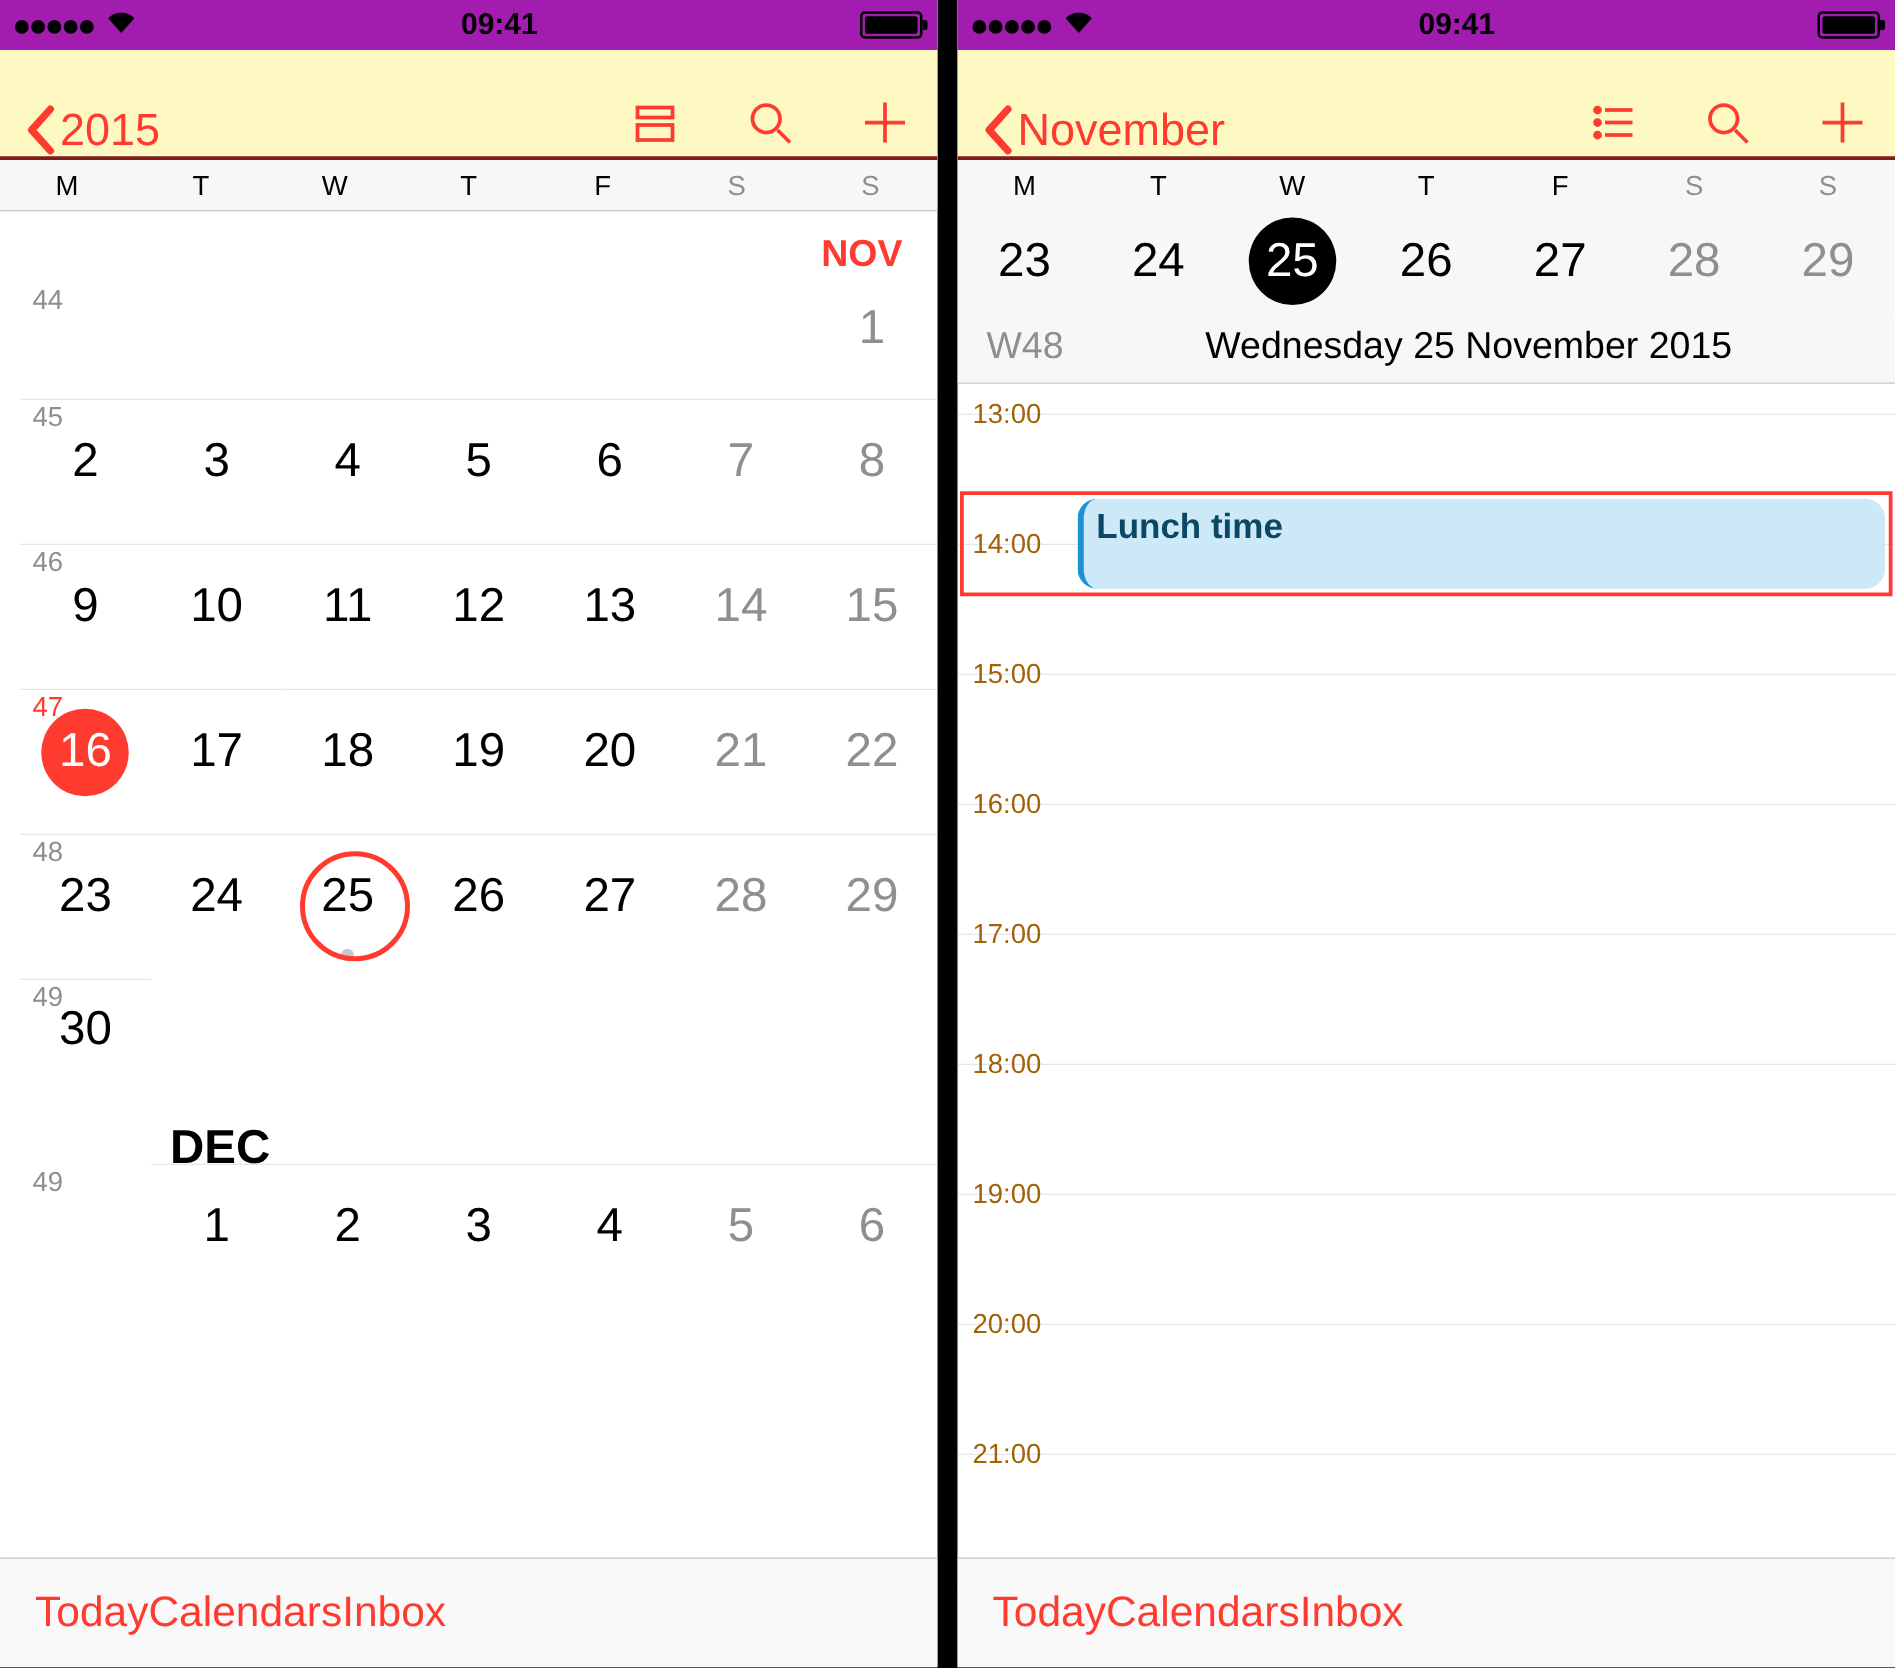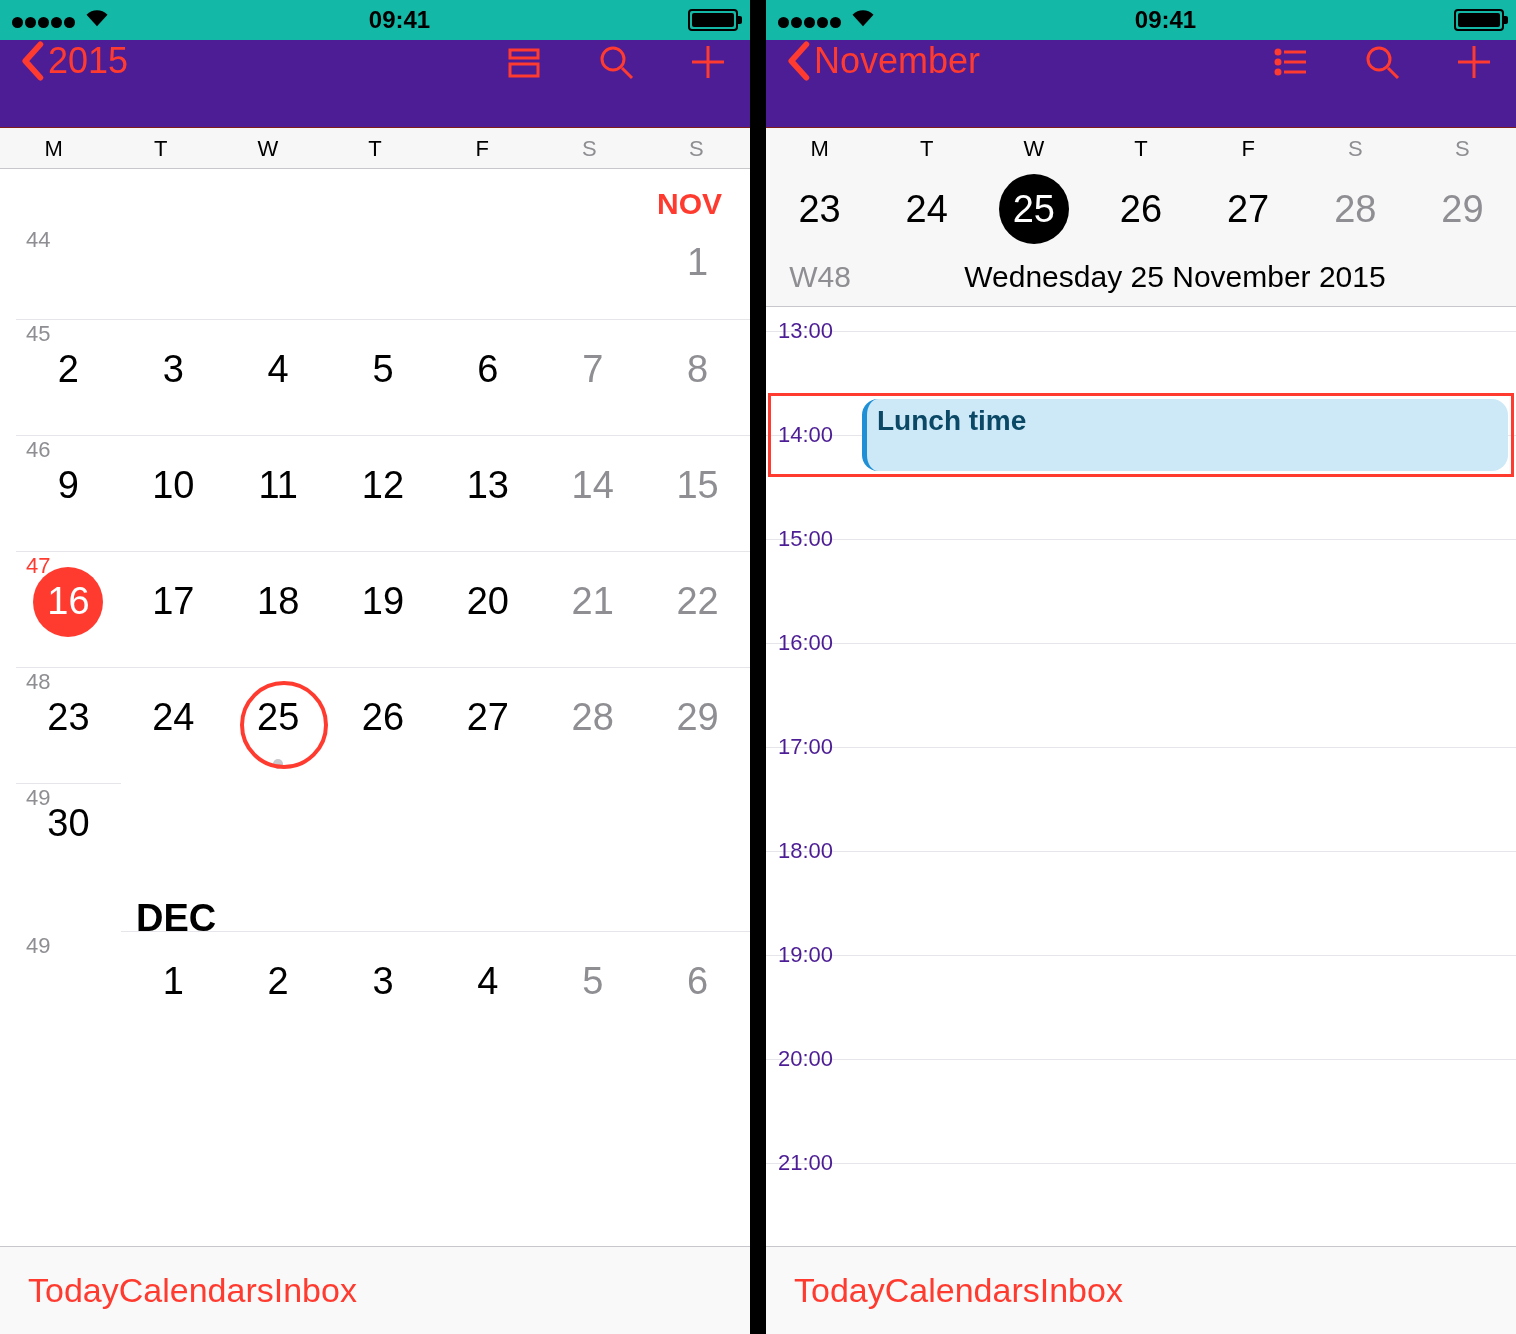--- a/index.html
+++ b/index.html
@@ -2,30 +2,30 @@
 <html><head>
 <meta charset="utf-8">
 <style>
   * { box-sizing: border-box; margin: 0; padding: 0; }
   html, body { width: 1516px; height: 1334px; font-family: -apple-system, "Helvetica Neue", Helvetica, Arial, sans-serif; background: #000; }
   .wrap { display: flex; width: 1516px; height: 1334px; }
   .phone { width: 750px; height: 1334px; background: #fff; position: relative; overflow: hidden; }
   .divider { width: 16px; height: 1334px; background: #000; }
 
   
-  .status { height: 40px; display: flex; align-items: center; justify-content: space-between; padding: 0 12px; font-size: 24px; font-weight: 600; background: #14b8a6; }
+  .status { height: 40px; display: flex; align-items: center; justify-content: space-between; padding: 0 12px; font-size: 24px; font-weight: 600; background: #a21caf; }
   .status .left, .status .right { display: flex; align-items: center; gap: 6px; }
   .dots span { display:inline-block; width:11px; height:11px; border-radius:50%; background:#000; margin-right:2px; }
   .wifi svg { width: 28px; height: 22px; }
   .battery { width: 50px; height: 22px; border: 2px solid #000; border-radius: 4px; position: relative; }
   .battery::after { content:""; position:absolute; right:-6px; top:5px; width:4px; height:8px; background:#000; border-radius:0 2px 2px 0;}
   .battery .fill { position:absolute; left:2px; top:2px; bottom:2px; right:2px; background:#000; border-radius:2px; }
 
   
-  .navbar { height: 88px; background: #4c1d95; display:flex; align-items:flex-start; justify-content:space-between; padding: 0 20px; border-bottom: 1px solid #7f1d1d; }
+  .navbar { height: 88px; background: #fef9c3; display:flex; align-items:flex-end; justify-content:space-between; padding: 0 20px; border-bottom: 3px solid #7f1d1d; }
   .back { display:flex; align-items:center; color:#ff3b30; font-size:36px; gap:4px; cursor:pointer; }
   .back svg { width: 24px; height: 40px; }
   .nav-icons { display:flex; align-items:center; gap: 48px; }
   .nav-icons .icon { color:#ff3b30; cursor:pointer; }
   .nav-icons svg { width: 44px; height: 44px; stroke:#ff3b30; }
 
   
   .dayhdr { display:flex; padding: 8px 0 6px 0; background:#f7f7f7; }
   .dayhdr.bordered { border-bottom: 1px solid #c8c7cc; }
   .dayhdr .col { flex:1; text-align:center; font-size:22px; color:#000; }
@@ -58,21 +58,21 @@
   .weekstrip { display:flex; align-items:center; padding: 6px 0 10px 0; background:#f7f7f7; }
   .weekstrip .d { flex:1; text-align:center; font-size:38px; color:#000; }
   .weekstrip .d.wk { color:#8e8e93; }
   .weekstrip .d .sel { display:inline-flex; align-items:center; justify-content:center; width:70px; height:70px; border-radius:50%; background:#000; color:#fff; }
   .dateline { display:flex; align-items:center; background:#f7f7f7; border-bottom:1px solid #c8c7cc; padding: 6px 0 12px 0; font-size:30px; }
   .dateline .wlabel { width:108px; text-align:center; color:#8e8e93; }
   .dateline .full { flex:1; text-align:center; color:#000; }
 
   .timeline { position:relative; height: 1000px; overflow:hidden; }
   .hourrow { position:absolute; left:0; right:0; height:104px; border-top:1px solid #e5e5ea; }
-  .hourrow .lbl { position:absolute; left:12px; top:-14px; font-size:22px; color:#4c1d95; width:80px; text-align:left; }
+  .hourrow .lbl { position:absolute; left:12px; top:-14px; font-size:22px; color:#a16207; width:80px; text-align:left; }
 
   .event { position:absolute; left:96px; right:8px; background:#cde9f7; border-left:5px solid #1f8fd6; padding:6px 10px; font-size:28px; color:#0b4866; font-weight:600;border-radius:16px; }
   .event-highlight { position:absolute; border:3px solid #ff3b30; pointer-events:none; }
 
 </style>
 </head>
 <body>
 
 <div class="wrap">
 

